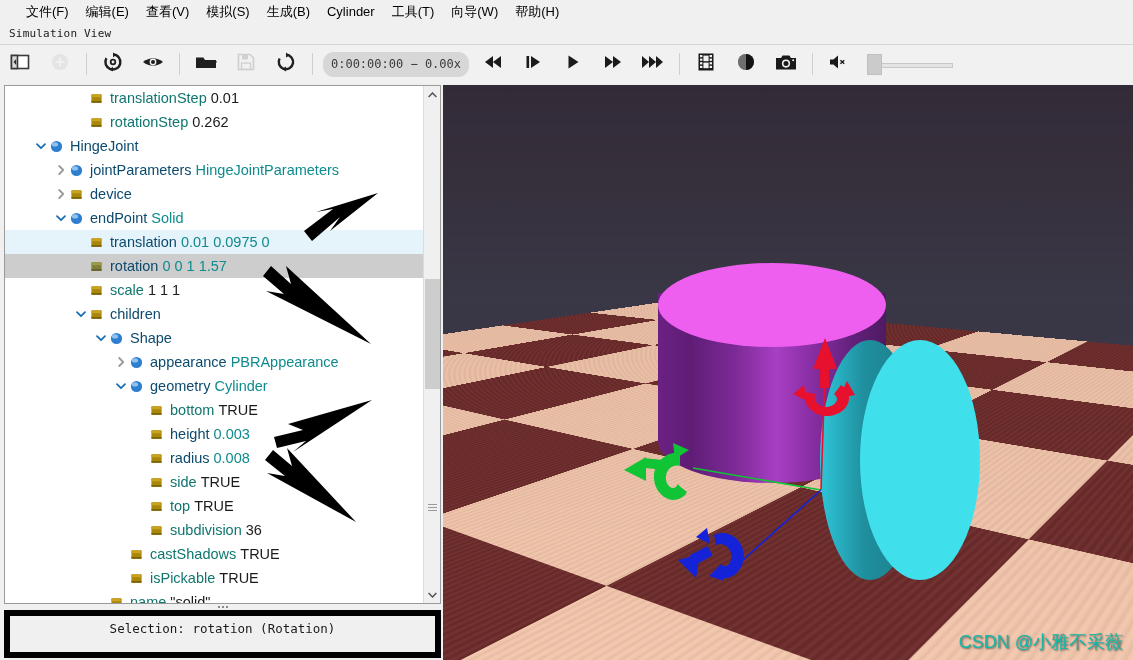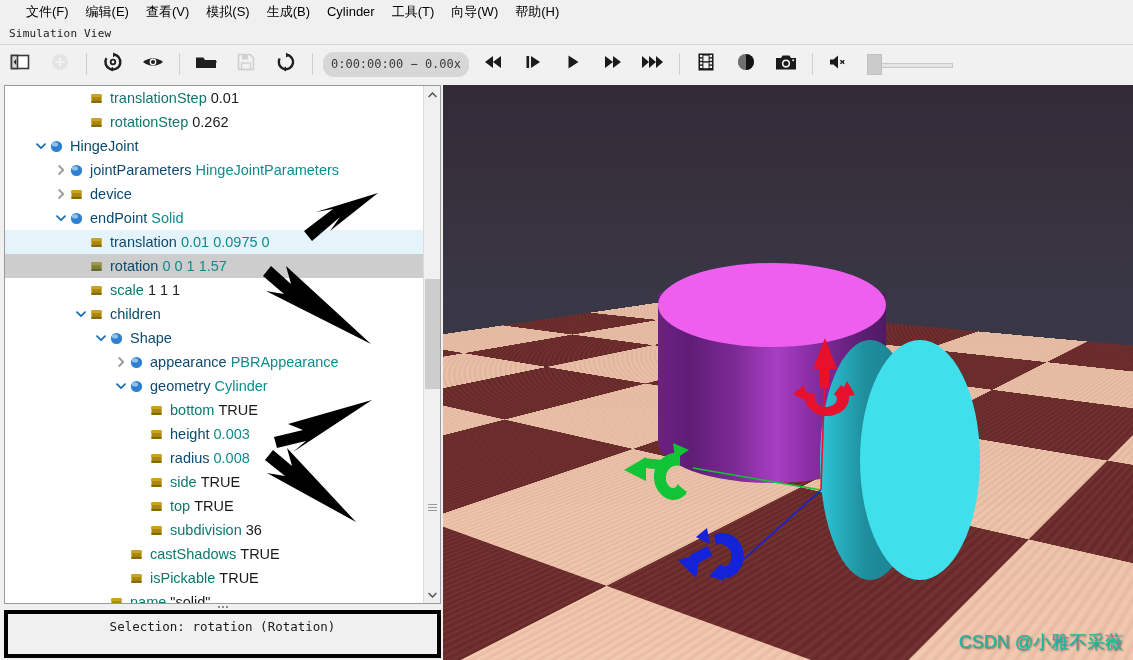--- a/index.html
+++ b/index.html
@@ -142,21 +142,21 @@
     position:absolute; left:4px; top:604px; width:437px; height:6px;
     display:flex; align-items:center; justify-content:center;
   }
   .splitter span {
     width:2px; height:2px; background:#8a8a8a; margin:0 1px; display:block;
   }
 
   
   .status-panel {
     position:absolute; left:4px; top:610px; width:437px; height:48px;
-    background:#f0f0f0; border:4px solid #000000;
+    background:#f0f0f0; border:6px solid #000000;
   }
   .status-text {
     font-family:"DejaVu Sans Mono", monospace;
     font-size:12.5px; color:#1a1a1a;
     text-align:center;
     padding-top:5px;
   }
 
   
   .viewport {

